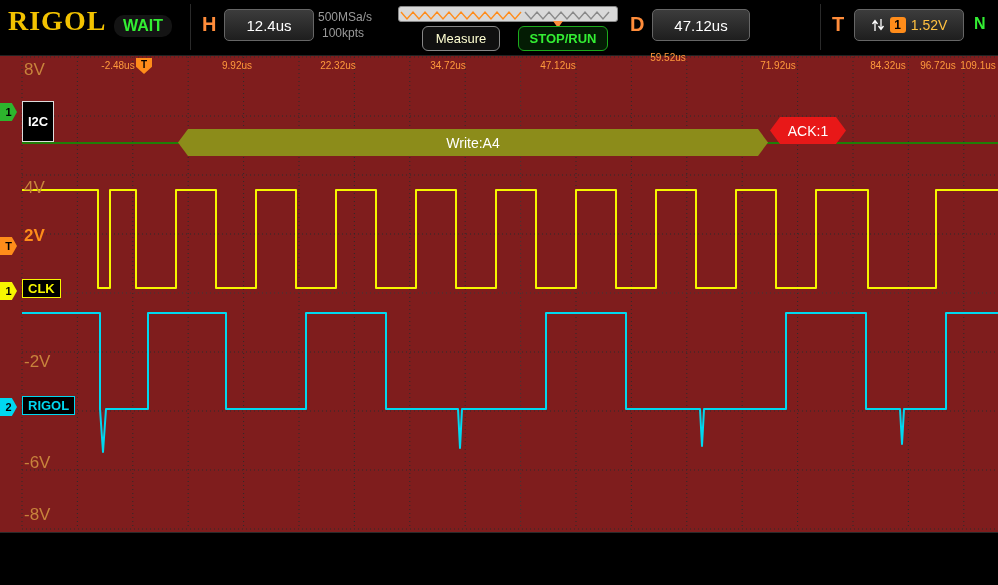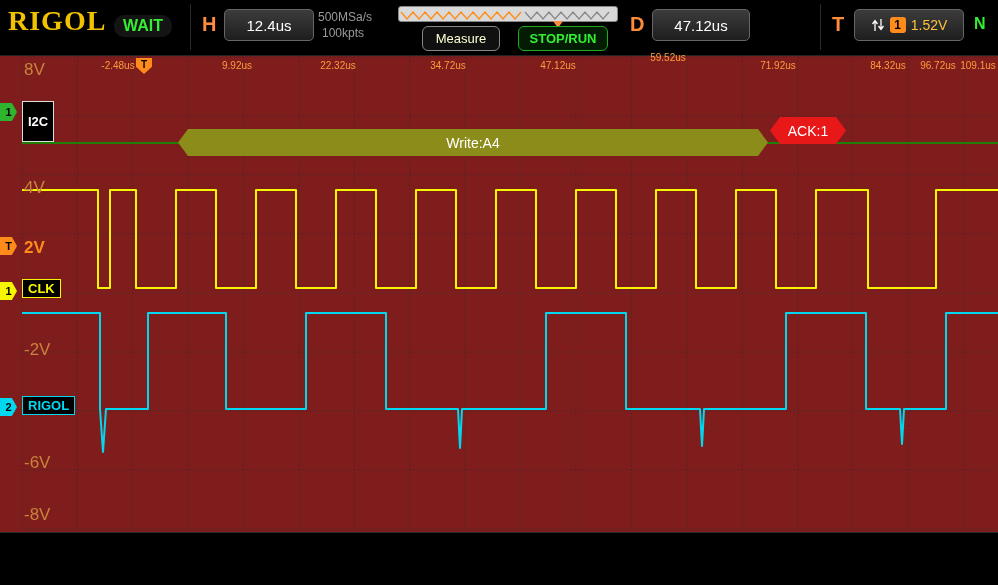--- a/index.html
+++ b/index.html
@@ -24,21 +24,21 @@
   .strip-marker{width:0;height:0;border-left:5px solid transparent;border-right:5px solid transparent;
                 border-top:7px solid #ff8c3a;}
   .trig-badge{width:16px;height:16px;background:#ff8c1a;color:#000;font-weight:bold;font-size:12px;
               border-radius:3px;display:flex;align-items:center;justify-content:center;}
   .trig-level{color:#ffc040;font-size:14px;}
   .edge-n{color:#33ee33;font-weight:bold;font-size:16px;}
 
   
   .tlabel{color:#ff9a3c;font-size:10px;transform:translateX(-50%);white-space:nowrap;}
   .vlabel{color:#c8833c;font-size:17px;}
-  .vlabel.hot{color:#ff8c1a;font-weight:bold;margin-top:12px;}
+  .vlabel.hot{color:#ff8c1a;font-weight:bold;}
   .chan-tag{width:17px;height:18px;color:#000;font-size:11px;font-weight:bold;text-align:center;
             line-height:18px;clip-path:polygon(0 0,70% 0,100% 50%,70% 100%,0 100%);}
   .trig-pos{width:16px;height:16px;background:#ff8c1a;color:#000;font-size:10px;font-weight:bold;
             text-align:center;line-height:13px;clip-path:polygon(0 0,100% 0,100% 55%,50% 100%,0 55%);}
   .buslabel{border:1px solid #ddd;color:#fff;font-size:13px;font-weight:bold;background:#000;
             padding:12px 5px;}
   .chlabel{font-size:13px;font-weight:bold;background:#000;padding:1px 5px;border:1px solid;}
   .decode-block{height:27px;display:flex;align-items:center;justify-content:center;color:#fff;
                 font-size:14px;clip-path:polygon(0 50%,10px 0,calc(100% - 10px) 0,100% 50%,calc(100% - 10px) 100%,10px 100%);}
 
@@ -137,21 +137,21 @@
   <span class="tlabel abs" style="left:778px;top:60px">71.92us</span>
   <span class="tlabel abs" style="left:888px;top:60px">84.32us</span>
   <span class="tlabel abs" style="left:938px;top:60px">96.72us</span>
   <span class="tlabel abs" style="left:978px;top:60px">109.1us</span>
 
   <div class="trig-pos abs" style="left:136px;top:58px">T</div>
 
   <span class="vlabel abs" style="left:24px;top:60px">8V</span>
   <span class="vlabel abs" style="left:24px;top:178px">4V</span>
   <span class="vlabel hot abs" style="left:24px;top:226px">2V</span>
-  <span class="vlabel abs" style="left:24px;top:340px">-2V</span>
+  <span class="vlabel abs" style="left:24px;top:352px">-2V</span>
   <span class="vlabel abs" style="left:24px;top:453px">-6V</span>
   <span class="vlabel abs" style="left:24px;top:505px">-8V</span>
 
   <div class="chan-tag abs" style="left:0;top:103px;background:#2db52d">1</div>
   <div class="buslabel abs" style="left:22px;top:101px">I2C</div>
 
   <div class="chan-tag abs" style="left:0;top:237px;background:#ff8c1a">T</div>
 
   <div class="chan-tag abs" style="left:0;top:282px;background:#f6f600">1</div>
   <div class="chlabel abs" style="left:22px;top:279px;color:#f6f600;border-color:#f6f600">CLK</div>

